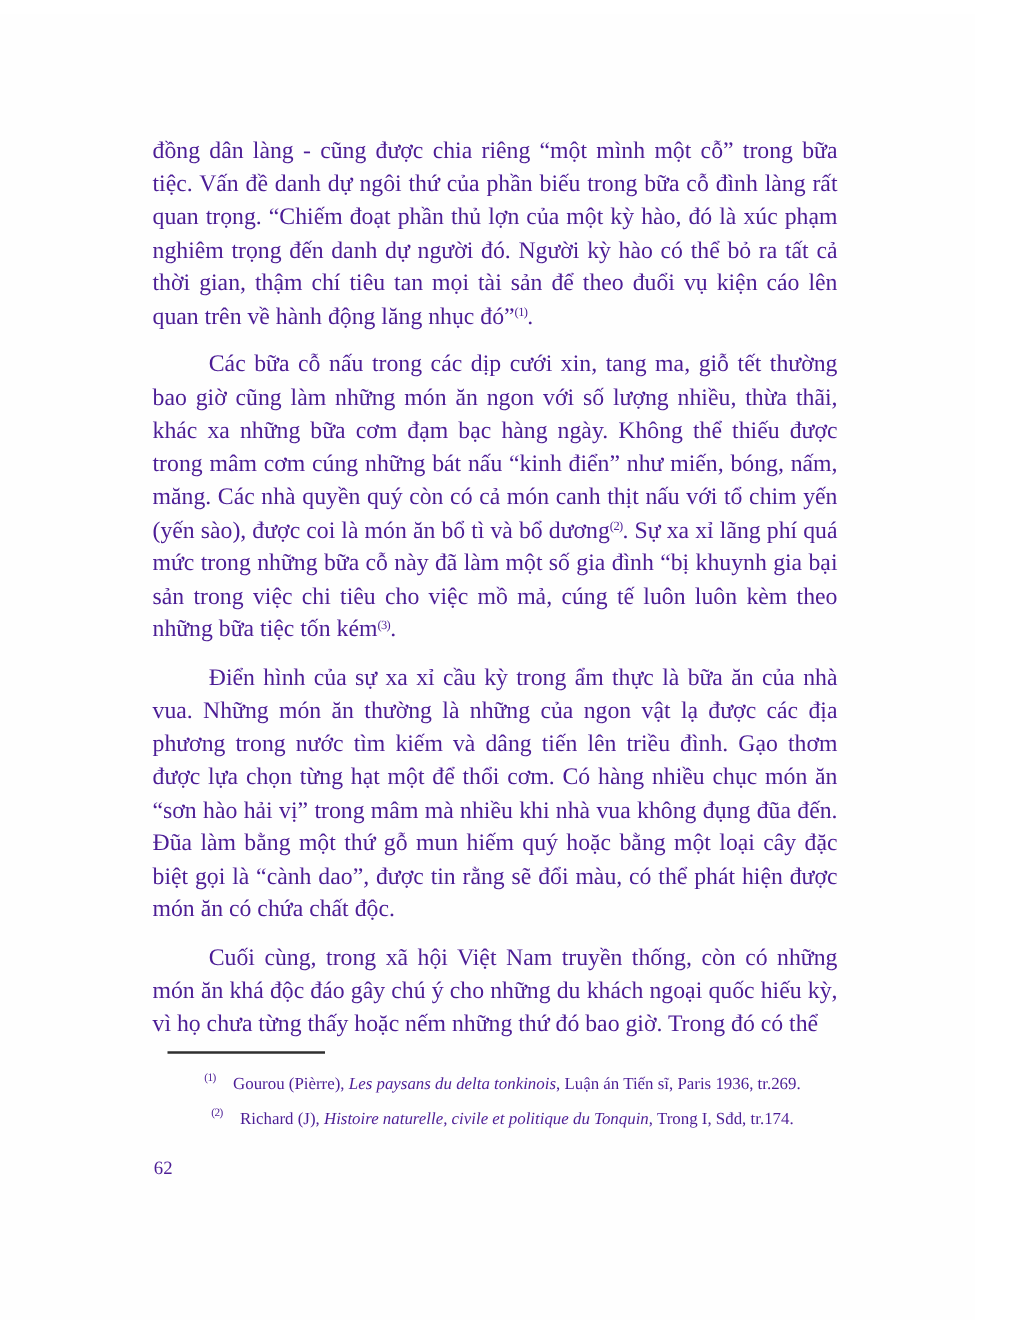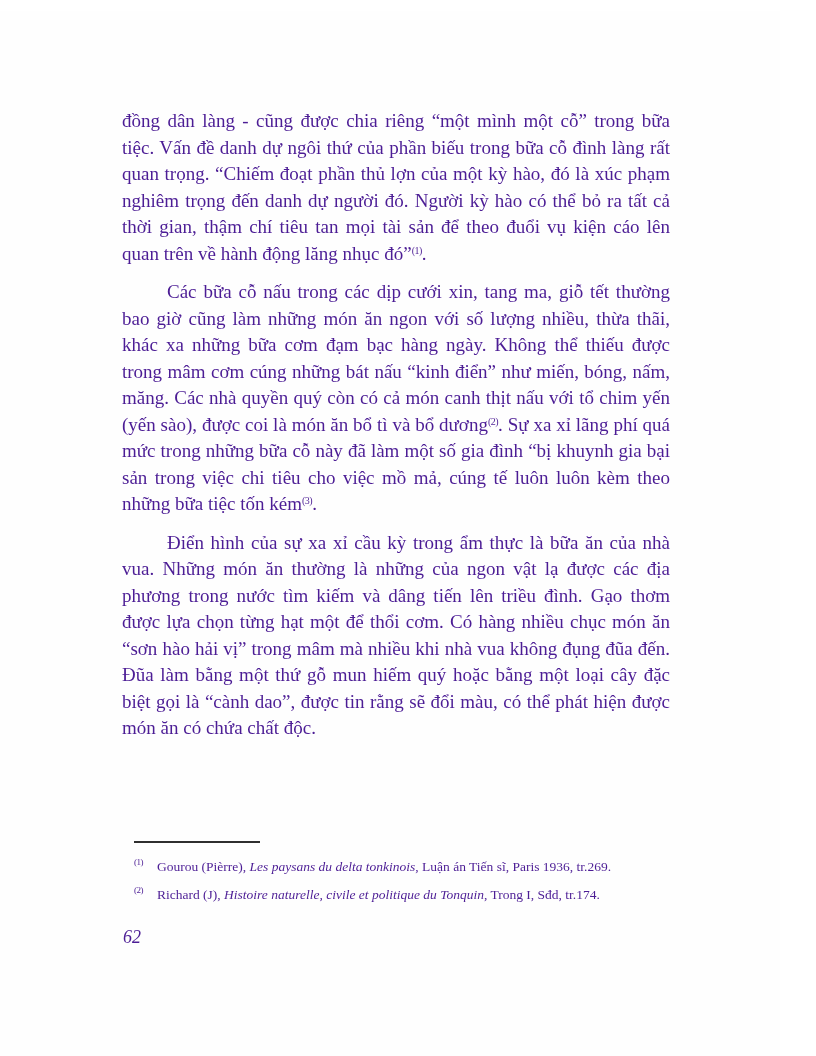--- a/index.html
+++ b/index.html
@@ -46,53 +46,53 @@
   }
   .fn-rule {
     width: 126px;
     height: 0;
     border-top: 2px solid #2f2f2f;
     margin: 0 0 10px 12px;
   }
   .footnote {
     margin-left: 12px;
     line-height: 28px;
-    text-align: left;
+    text-align: center;
   }
   .fn-marker {
     font-size: 9px;
     line-height: 0;
     vertical-align: 6px;
     margin-right: 14px;
     letter-spacing: -0.5px;
   }
   .footnote i {
     font-style: italic;
   }
   .page-number {
     position: absolute;
     left: 123px;
     top: 916px;
-    font-size: 18px;
-    font-style: italic;
+    font-size: 15px;
   }
 </style>
 </head>
 <body>
 
 <div class="page">
 
   <div class="body-text">
 
     <p class="para continuation"><span>đồng dân làng - cũng được chia riêng “một mình một cỗ” trong bữa tiệc. Vấn đề danh dự ngôi thứ của phần biếu trong bữa cỗ đình làng rất quan trọng. “Chiếm đoạt phần thủ lợn của một kỳ hào, đó là xúc phạm nghiêm trọng đến danh dự người đó. Người kỳ hào có thể bỏ ra tất cả thời gian, thậm chí tiêu tan mọi tài sản để theo đuổi vụ kiện cáo lên quan trên về hành động lăng nhục đó”</span><sup class="ref">(1)</sup><span>.</span></p>
 
     <p class="para"><span>Các bữa cỗ nấu trong các dịp cưới xin, tang ma, giỗ tết thường bao giờ cũng làm những món ăn ngon với số lượng nhiều, thừa thãi, khác xa những bữa cơm đạm bạc hàng ngày. Không thể thiếu được trong mâm cơm cúng những bát nấu “kinh điển” như miến, bóng, nấm, măng. Các nhà quyền quý còn có cả món canh thịt nấu với tổ chim yến (yến sào), được coi là món ăn bổ tì và bổ dương</span><sup class="ref">(2)</sup><span>. Sự xa xỉ lãng phí quá mức trong những bữa cỗ này đã làm một số gia đình “bị khuynh gia bại sản trong việc chi tiêu cho việc mồ mả, cúng tế luôn luôn kèm theo những bữa tiệc tốn kém</span><sup class="ref">(3)</sup><span>.</span></p>
 
     <p class="para"><span>Điển hình của sự xa xỉ cầu kỳ trong ẩm thực là bữa ăn của nhà vua. Những món ăn thường là những của ngon vật lạ được các địa phương trong nước tìm kiếm và dâng tiến lên triều đình. Gạo thơm được lựa chọn từng hạt một để thổi cơm. Có hàng nhiều chục món ăn “sơn hào hải vị” trong mâm mà nhiều khi nhà vua không đụng đũa đến. Đũa làm bằng một thứ gỗ mun hiếm quý hoặc bằng một loại cây đặc biệt gọi là “cành dao”, được tin rằng sẽ đổi màu, có thể phát hiện được món ăn có chứa chất độc.</span></p>
 
+    <p class="para"><span>Cuối cùng, trong xã hội Việt Nam truyền thống, còn có những món ăn khá độc đáo gây chú ý cho những du khách ngoại quốc hiếu kỳ, vì họ chưa từng thấy hoặc nếm những thứ đó bao giờ. Trong đó có thể</span></p>
 
   </div>
 
   <div class="footnotes">
 
     <div class="fn-rule"></div>
 
     <div class="footnote"><sup class="fn-marker">(1)</sup><span>Gourou (Pièrre), </span><i>Les paysans du delta tonkinois</i><span>, Luận án Tiến sĩ, Paris 1936, tr.269.</span></div>
 
     <div class="footnote"><sup class="fn-marker">(2)</sup><span>Richard (J), </span><i>Histoire naturelle, civile et politique du Tonquin</i><span>, Trong I, Sđd, tr.174.</span></div>

